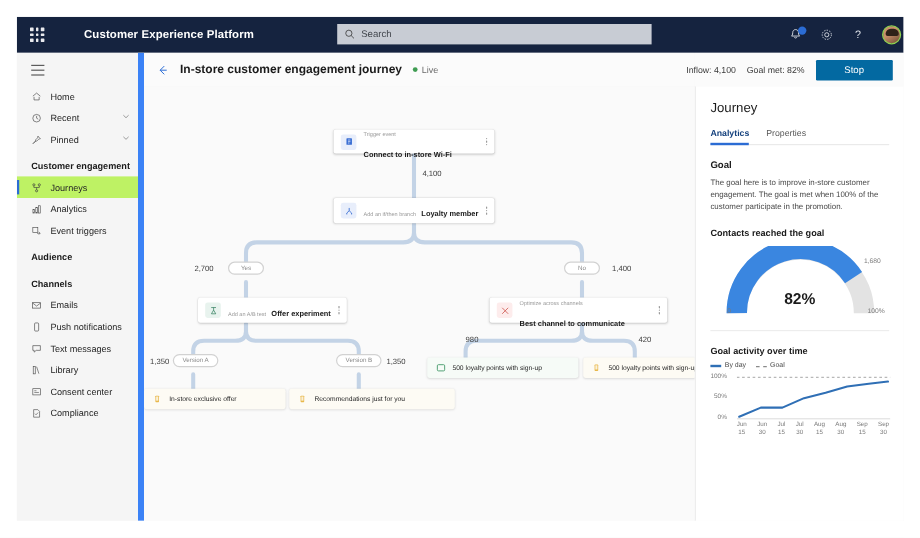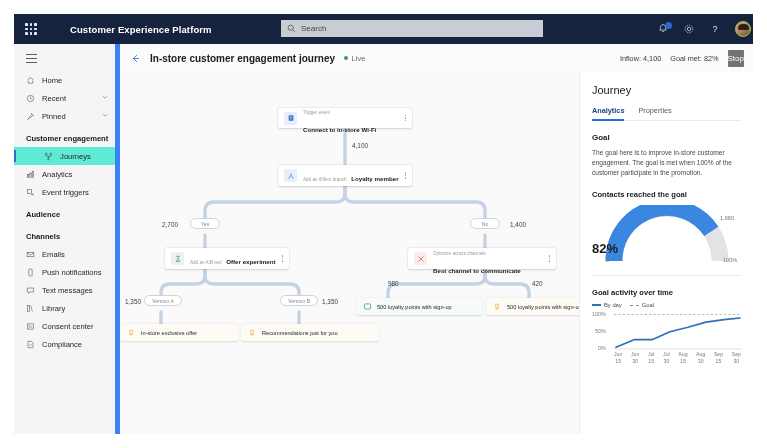--- a/index.html
+++ b/index.html
@@ -75,21 +75,21 @@
     padding-top:4px; overflow:hidden;
   }
   .hamburger { padding:6px 0 6px 12px; cursor:pointer; }
   .hamburger span {
     display:block; width:11px; height:1.2px; background:#5c5c5c; margin-bottom:2.6px;
   }
   .nav-item {
     display:flex; align-items:center; height:18px; padding-left:12px; padding-right:6px;
     font-size:7.6px; color:#262626; cursor:pointer; position:relative;
   }
-  .nav-item.active { background:#5eead4;justify-content:center; }
+  .nav-item.active { background:#bef264; }
   .nav-item.active::before {
     content:""; position:absolute; left:0; top:3px; bottom:3px; width:2px; background:#2b6cd4;
   }
   .nav-item .ico { width:13px; flex:0 0 13px; display:flex; align-items:center; }
   .nav-item .lbl { margin-left:3px; white-space:nowrap; }
   .nav-item .chev { margin-left:auto; }
   .nav-section {
     font-size:7.6px; font-weight:700; color:#1a1a1a;
     padding:9px 0 4px 12px; white-space:nowrap;
   }
@@ -107,22 +107,22 @@
   .live-dot { width:4px; height:4px; border-radius:50%; background:#3f9c52; }
   .live-text { font-size:7.5px; color:#6b6b6b; margin-left:3.5px; }
 
   .head-right {
     position:absolute; left:579px; top:44px; width:174px; height:28px;
     background:#fbfbfb; display:flex; align-items:center; justify-content:flex-end;
     padding-right:9px; gap:9px;
   }
   .stat { font-size:7.3px; color:#3a3a3a; white-space:nowrap; }
   .stop-btn {
-    background:#737373; color:#fff; font-size:8px; font-family:"Liberation Sans",sans-serif;
-    border:none; padding:4px 0; cursor:pointer; border-radius:1px;
+    background:#0369a1; color:#fff; font-size:8px; font-family:"Liberation Sans",sans-serif;
+    border:none; padding:4px 24px; cursor:pointer; border-radius:1px;
   }
 
   
   .canvas {
     position:absolute; left:120px; top:72px; width:459px; height:362px;
     background:#fafafa; overflow:hidden;
   }
   .canvas svg.wires { position:absolute; left:0; top:0; width:459px; height:362px; }
 
   .node {
@@ -173,21 +173,21 @@
   .rp-tab.active { color:#16427e; font-weight:600; }
   .rp-tab.active::after {
     content:""; position:absolute; left:0; right:0; bottom:-1px; height:1.6px; background:#2b6cd4;
   }
   .rp-h { font-size:8px; font-weight:700; color:#1b1b1b; margin-top:12px; }
   .rp-p { font-size:6.6px; color:#494949; line-height:10px; margin-top:6px; }
   .rp-h2 { font-size:7.6px; font-weight:700; color:#1b1b1b; margin-top:12px; }
 
   .gauge-wrap { position:relative; height:66px; margin-top:4px; }
   .gauge-pct {
-    position:absolute; left:0; right:0; top:38px; text-align:left;
+    position:absolute; left:0; right:0; top:38px; text-align:center;
     font-size:13px; font-weight:600; color:#1b1b1b;
   }
   .g-lbl { position:absolute; font-size:5.6px; color:#7a7a7a; }
 
   .rp-divider { height:1px; background:#ededed; margin-top:6px; }
 
   .legend { display:flex; align-items:center; gap:8px; margin-top:5px; }
   .legend span { font-size:5.8px; color:#4a4a4a; display:flex; align-items:center; gap:3px; }
   .lg-line { width:9px; height:1.4px; background:#2f6fb5; display:block; }
   .lg-dash { width:9px; height:0; border-top:1.2px dashed #8a8a8a; display:block; }

